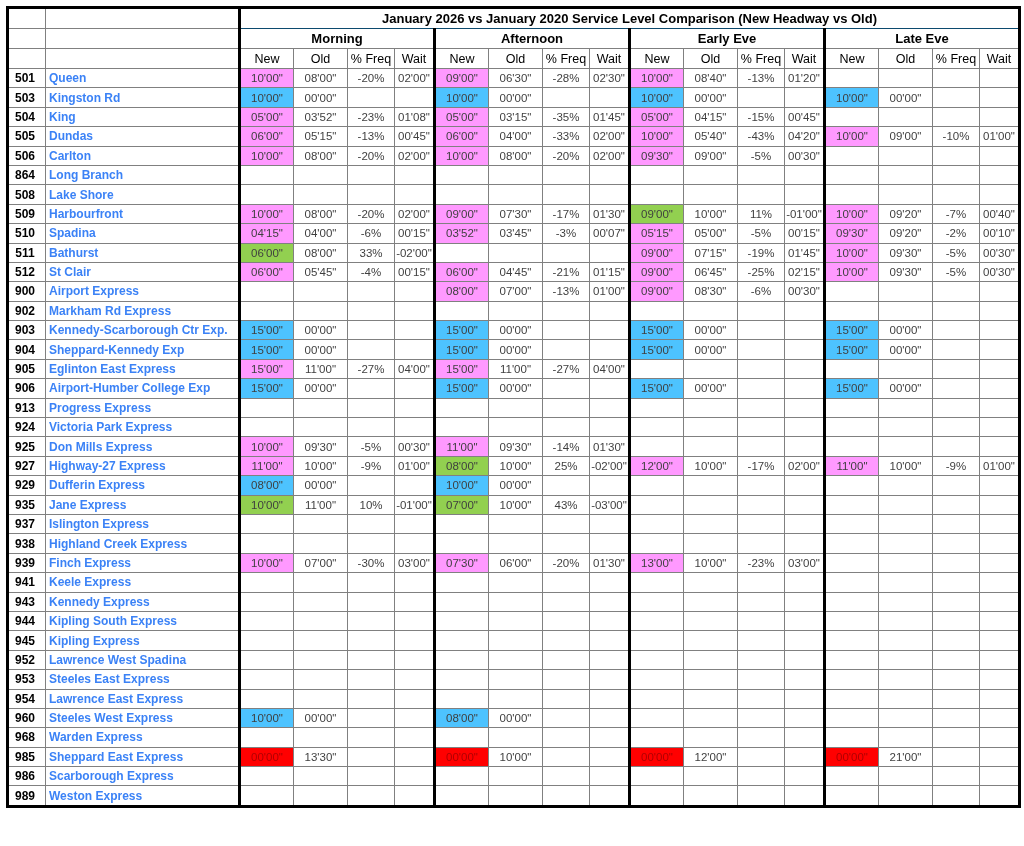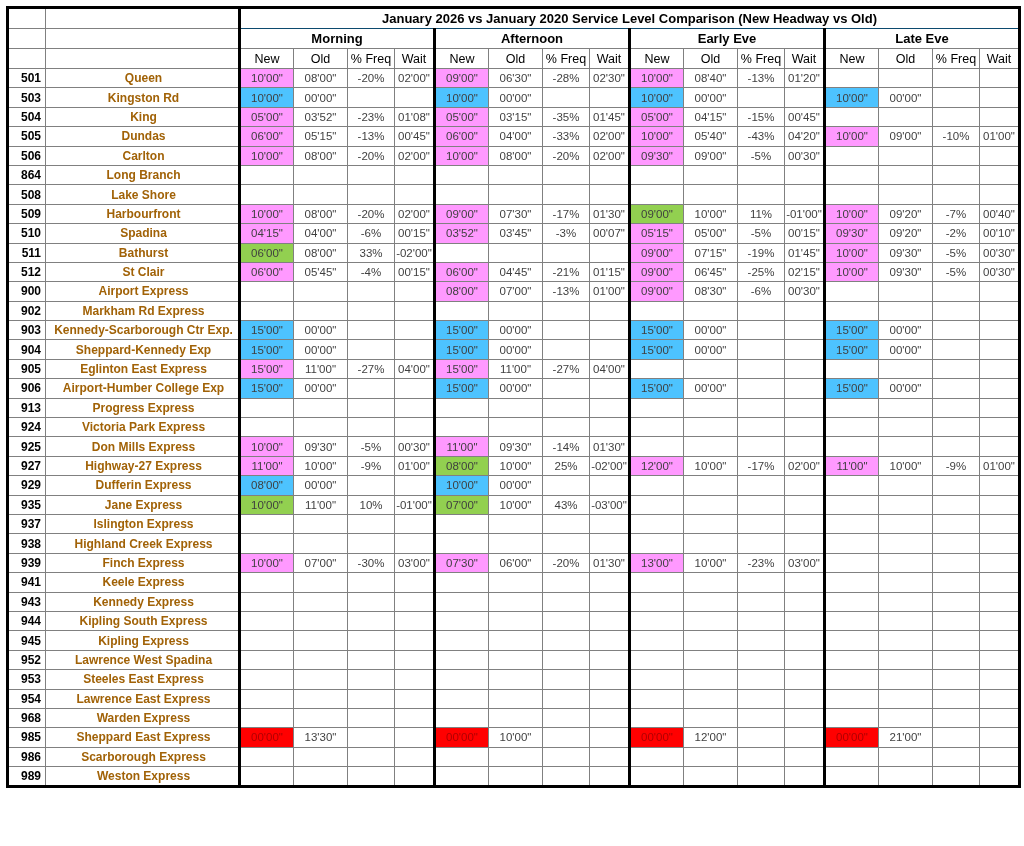--- a/index.html
+++ b/index.html
@@ -6,22 +6,22 @@
   body{width:1024px;height:846px;font-family:"Liberation Sans",sans-serif;}
   table{border-collapse:collapse;table-layout:fixed;margin:6px 0 0 6px;border:3px solid #000;}
   td{border:1px solid #808080;font-size:11.5px;color:#3f3f3f;text-align:center;
      padding:0;height:18.4px;overflow:hidden;white-space:nowrap;vertical-align:middle;}
   tr.hdr td{height:19px;}
   td.blank{background:#fff;}
   td.title{font-weight:bold;color:#000;font-size:13px;border:1px solid #0c4a6e;}
   td.day{font-weight:bold;color:#000;font-size:13px;}
   td.period{font-weight:bold;color:#000;font-size:13px;}
   td.colhdr{font-weight:normal;color:#000;font-size:12.5px;}
-  td.num{font-weight:bold;color:#000;text-align:right;padding-right:4px;font-size:12px;}
-  td.name{font-weight:bold;color:#a16207;text-align:center;padding-left:3px;font-size:12px;}
+  td.num{font-weight:bold;color:#000;padding-right:4px;font-size:12px;}
+  td.name{font-weight:bold;color:#3b82f6;text-align:left;padding-left:3px;font-size:12px;}
   td.bL{border-left:3px solid #000;}
   .bg-p{background:#ff99ff;}
   .bg-c{background:#4dc3ff;}
   .bg-g{background:#92d050;}
   .bg-r{background:#ff0000;color:#b00000;}
 </style>
 </head>
 <body>
 
 <table id="grid">
@@ -733,20 +733,40 @@
         <td class="bL"></td>
         <td></td>
         <td></td>
         <td></td>
         <td class="bL"></td>
         <td></td>
         <td></td>
         <td></td>
       </tr>
       <tr>
+        <td class="num">960</td>
+        <td class="name">Steeles West Express</td>
+        <td class="bL bg-c">10'00"</td>
+        <td>00'00"</td>
+        <td></td>
+        <td></td>
+        <td class="bL bg-c">08'00"</td>
+        <td>00'00"</td>
+        <td></td>
+        <td></td>
+        <td class="bL"></td>
+        <td></td>
+        <td></td>
+        <td></td>
+        <td class="bL"></td>
+        <td></td>
+        <td></td>
+        <td></td>
+      </tr>
+      <tr>
         <td class="num">968</td>
         <td class="name">Warden Express</td>
         <td class="bL"></td>
         <td></td>
         <td></td>
         <td></td>
         <td class="bL"></td>
         <td></td>
         <td></td>
         <td></td>

